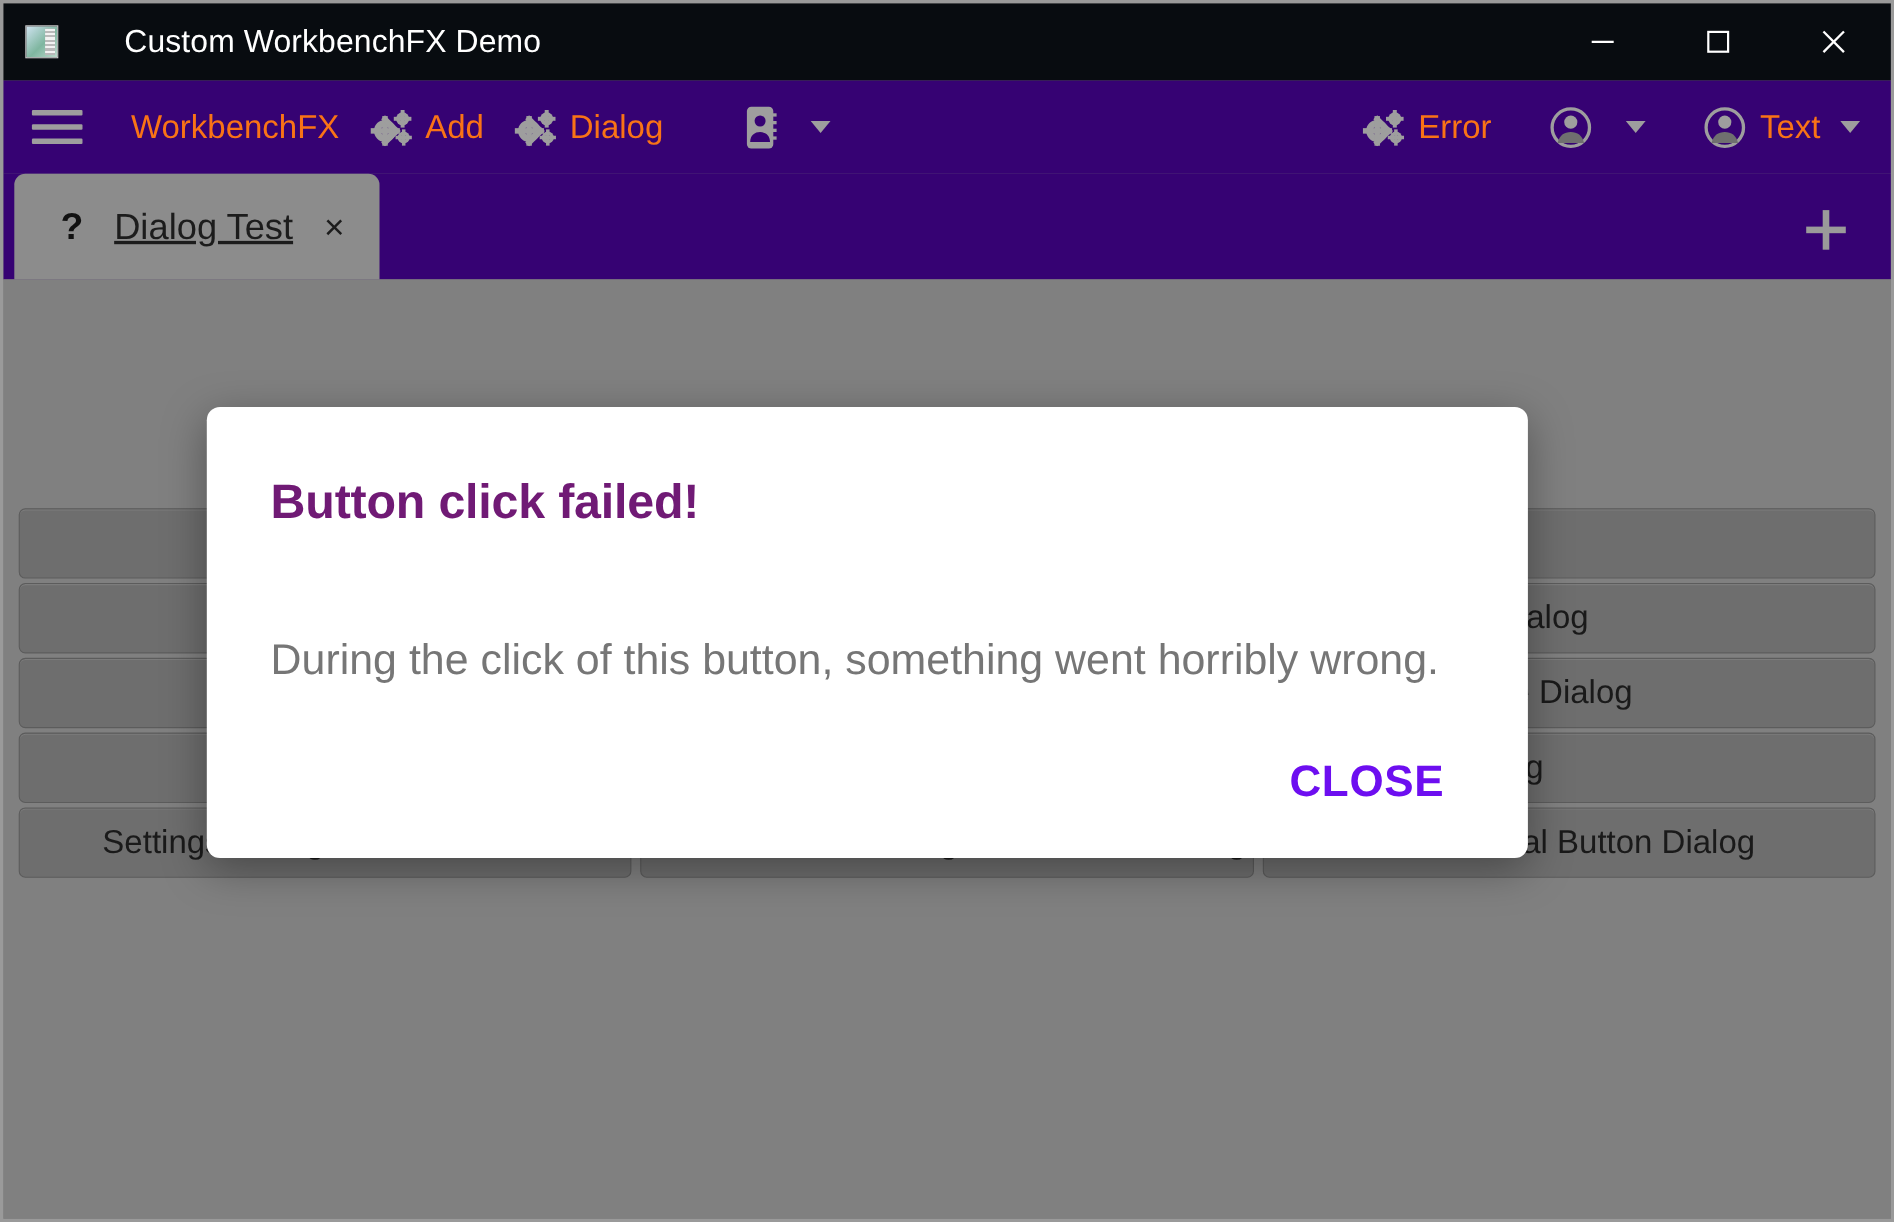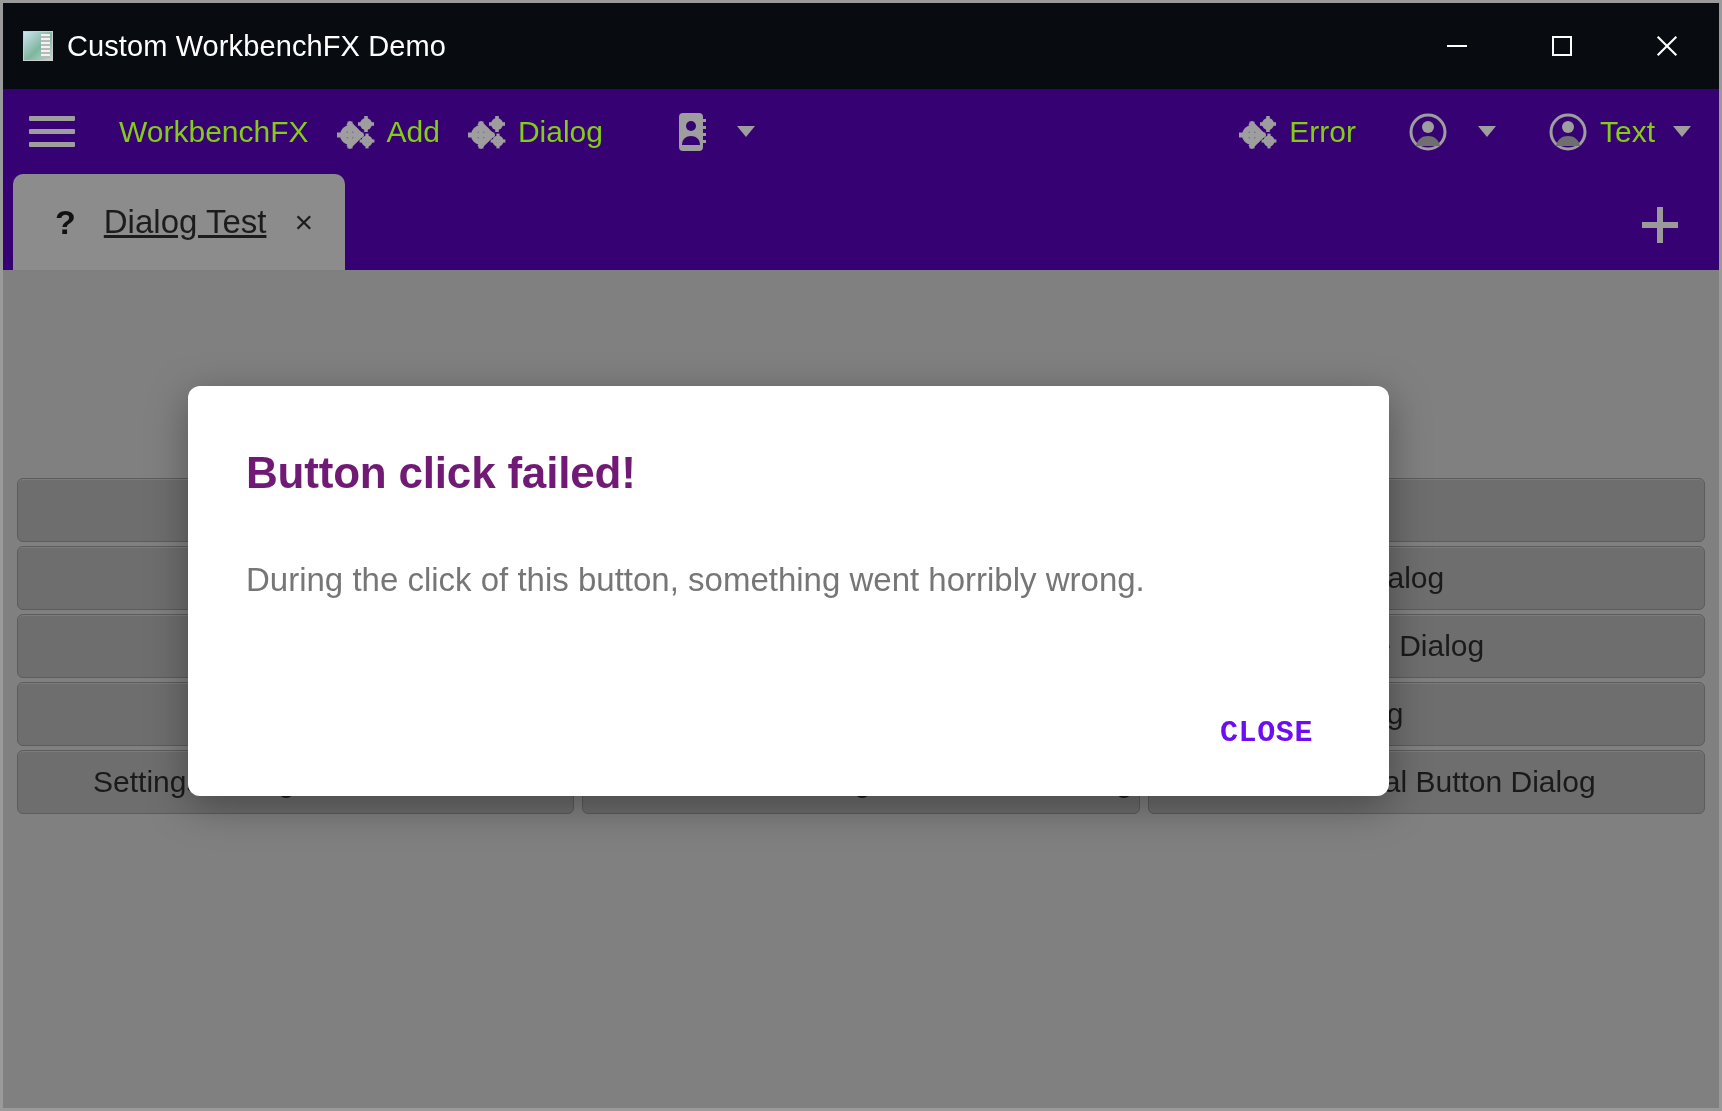--- a/index.html
+++ b/index.html
@@ -15,25 +15,26 @@
     width: 1722px;
     height: 1111px;
     box-sizing: border-box;
     border: 3px solid #9a9a9a;
     background: #808080;
     overflow: hidden;
   }
 
   
   .titlebar {
-    height: 86px;
+    height: 70px;
     background: #080c10;
     display: flex;
     align-items: center;
     position: relative;
+    gap: 46px;
   }
   .title-icon {
     width: 30px;
     height: 30px;
     margin-left: 20px;
     margin-right: 14px;
     border: 1px solid #cfcfcf;
     background: linear-gradient(135deg, #cfe3f0 0%, #7fb6a0 55%, #bcd9cc 100%);
     position: relative;
     box-sizing: border-box;
@@ -81,21 +82,21 @@
     display: flex;
     align-items: center;
     gap: 12px;
     color: #9e9e9e;
     font-size: 30px;
     white-space: nowrap;
     padding: 6px 14px;
     height: 62px;
     box-sizing: border-box;
   }
-  .tb-label { color: #84cc16; }
+  .tb-label { color: #f97316; }
   .tb-spacer { flex: 1 1 auto; }
   .hamburger {
     display: flex;
     flex-direction: column;
     justify-content: center;
     gap: 8px;
     width: 46px;
     margin-right: 30px;
     margin-left: 4px;
   }
@@ -211,38 +212,38 @@
     z-index: 10;
   }
   .modal-title {
     font-size: 44px;
     font-weight: bold;
     color: #701a75;
     margin: 0;
     letter-spacing: -0.2px;
   }
   .modal-message {
-    margin-top: 62px;
-    font-size: 33px;
+    margin-top: 96px;
+    font-size: 39px;
     color: #767676;
     line-height: 1.2;
   }
   .modal-actions {
     position: absolute;
     right: 58px;
     bottom: 34px;
     display: flex;
     gap: 20px;
   }
   .modal-btn {
     background: transparent;
     border: none;
     color: #6d0ef0;
-    font-family: Liberation Mono, monospace;
-    font-size: 30px;
+    font-family: Liberation Sans, sans-serif;
+    font-size: 40px;
     font-weight: bold;
     letter-spacing: 0.6px;
     padding: 12px 18px;
     cursor: pointer;
   }
 </style>
 </head>
 <body>
 
 <div id="app">

